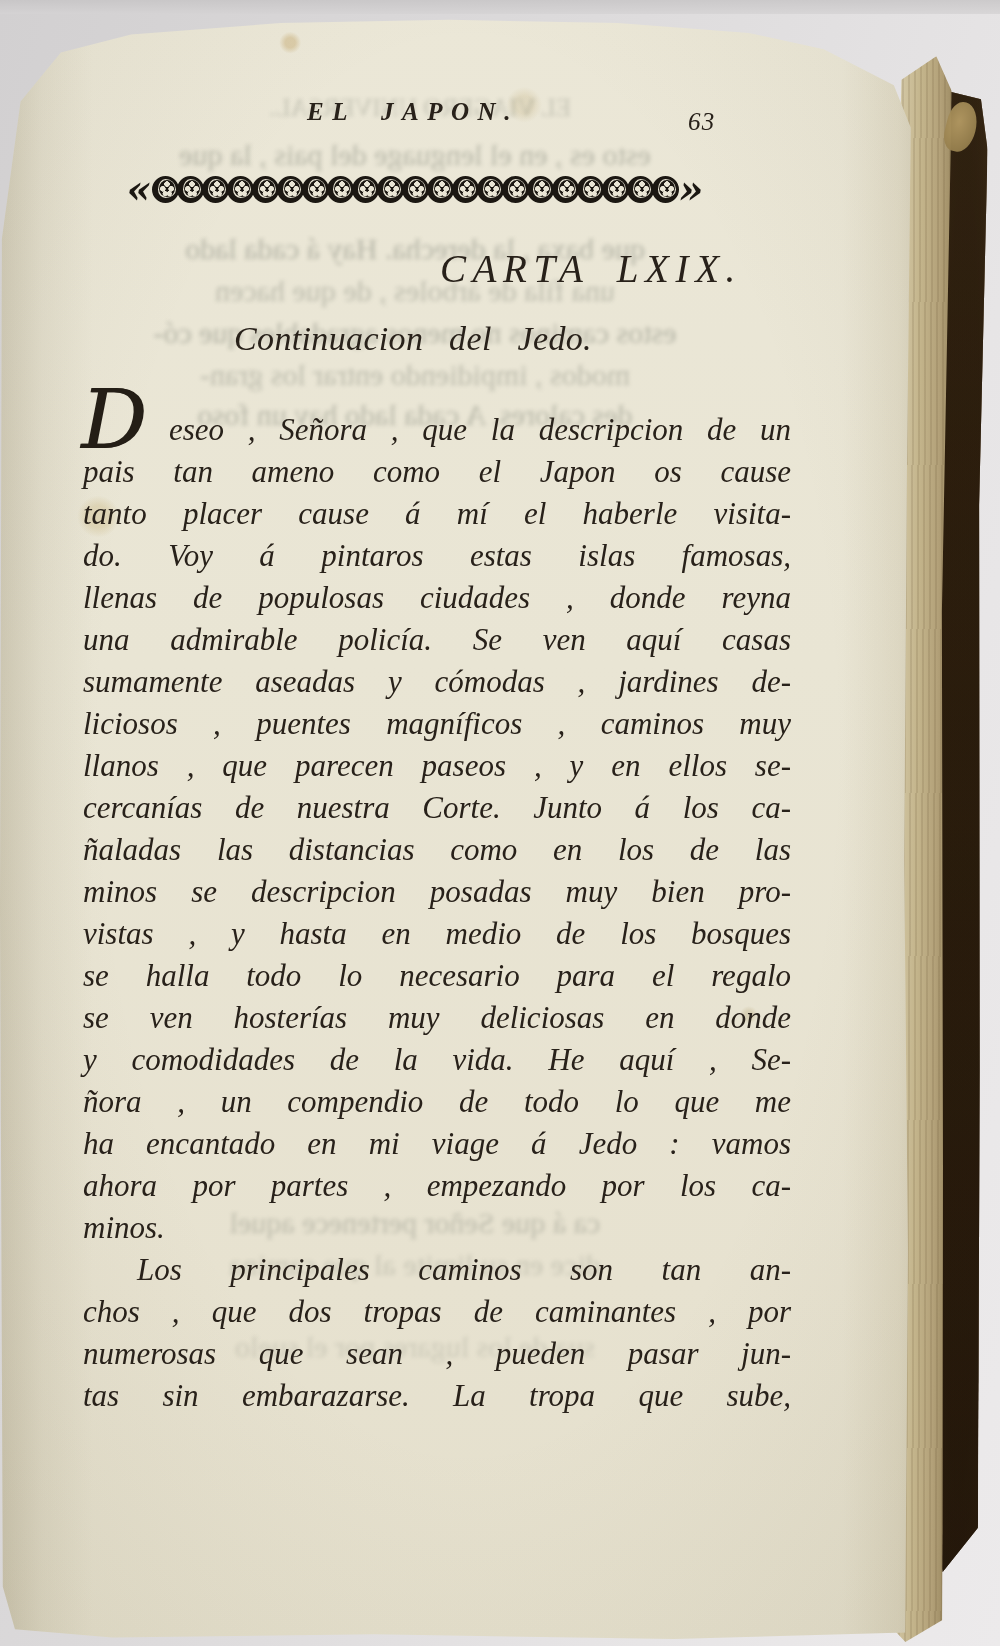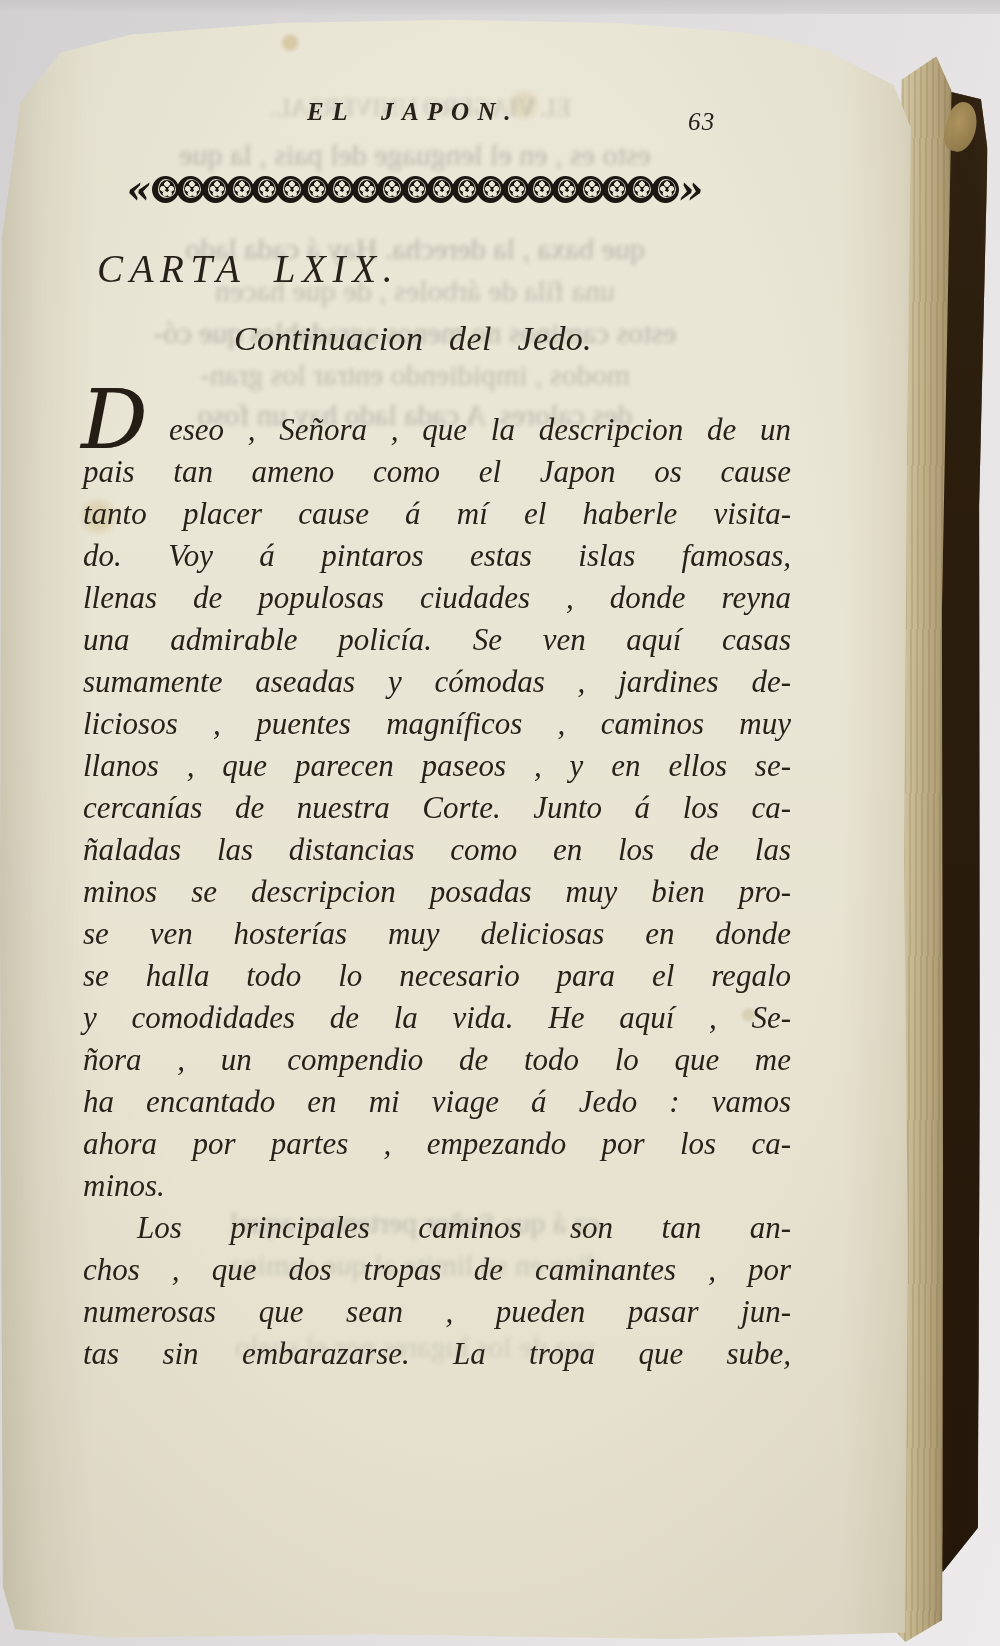--- a/index.html
+++ b/index.html
@@ -59,21 +59,21 @@
     border:3px solid #1b1712;border-left-width:6px;border-bottom-width:5px;border-radius:50%;}
   .rosette::after{content:"";position:absolute;inset:1px;border-radius:50%;
     background:
       radial-gradient(circle at 50% 24%,#e9e5d5 0 2.6px,rgba(0,0,0,0) 3px),
       radial-gradient(circle at 24% 52%,#e9e5d5 0 2.6px,rgba(0,0,0,0) 3px),
       radial-gradient(circle at 76% 52%,#e9e5d5 0 2.6px,rgba(0,0,0,0) 3px),
       radial-gradient(circle at 38% 80%,#e9e5d5 0 2.3px,rgba(0,0,0,0) 2.8px),
       radial-gradient(circle at 64% 80%,#e9e5d5 0 2.3px,rgba(0,0,0,0) 2.8px),
       #1b1712;}
 
-  .chapter-heading{left:97px;top:236px;width:660px;text-align:left;
+  .chapter-heading{left:82px;top:236px;width:660px;text-align:right;
     font-size:39px;letter-spacing:.17em;word-spacing:.3em;}
   .chapter-subtitle{left:83px;top:310px;width:660px;text-align:center;
     font-style:italic;font-size:34px;word-spacing:.5em;letter-spacing:.01em;}
 
   .body-text{left:83px;top:399px;width:708px;font-size:31px;line-height:42px;}
   .line{text-align:justify;text-align-last:justify;word-spacing:.30em;
     min-height:42px;white-space:nowrap;}
   .line.cap-indent{padding-left:86px;}
   .line.first-indent{padding-left:54px;}
   .line.short-line{text-align-last:left;}
@@ -147,22 +147,23 @@
             <div class="line">tanto placer cause á mí el haberle visita-</div>
             <div class="line">do. Voy á pintaros estas islas famosas,</div>
             <div class="line">llenas de populosas ciudades , donde reyna</div>
             <div class="line">una admirable policía. Se ven aquí casas</div>
             <div class="line">sumamente aseadas y cómodas , jardines de-</div>
             <div class="line">liciosos , puentes magníficos , caminos muy</div>
             <div class="line">llanos , que parecen paseos , y en ellos se-</div>
             <div class="line">cercanías de nuestra Corte. Junto á los ca-</div>
             <div class="line">ñaladas las distancias como en los de las</div>
             <div class="line">minos se descripcion posadas muy bien pro-</div>
+            <div class="line">vistas , y hasta en medio de los bosques</div>
+            <div class="line">se halla todo lo necesario para el regalo</div>
             <div class="line">se ven hosterías muy deliciosas en donde</div>
-            <div class="line">se halla todo lo necesario para el regalo</div>
             <div class="line">y comodidades de la vida. He aquí , Se-</div>
             <div class="line">ñora , un compendio de todo lo que me</div>
             <div class="line">ha encantado en mi viage á Jedo : vamos</div>
             <div class="line">ahora por partes , empezando por los ca-</div>
             <div class="line short-line">minos.</div>
           </div>
       </div>
       <div class="para">
         <div>
             <div class="line first-indent">Los principales caminos son tan an-</div>

